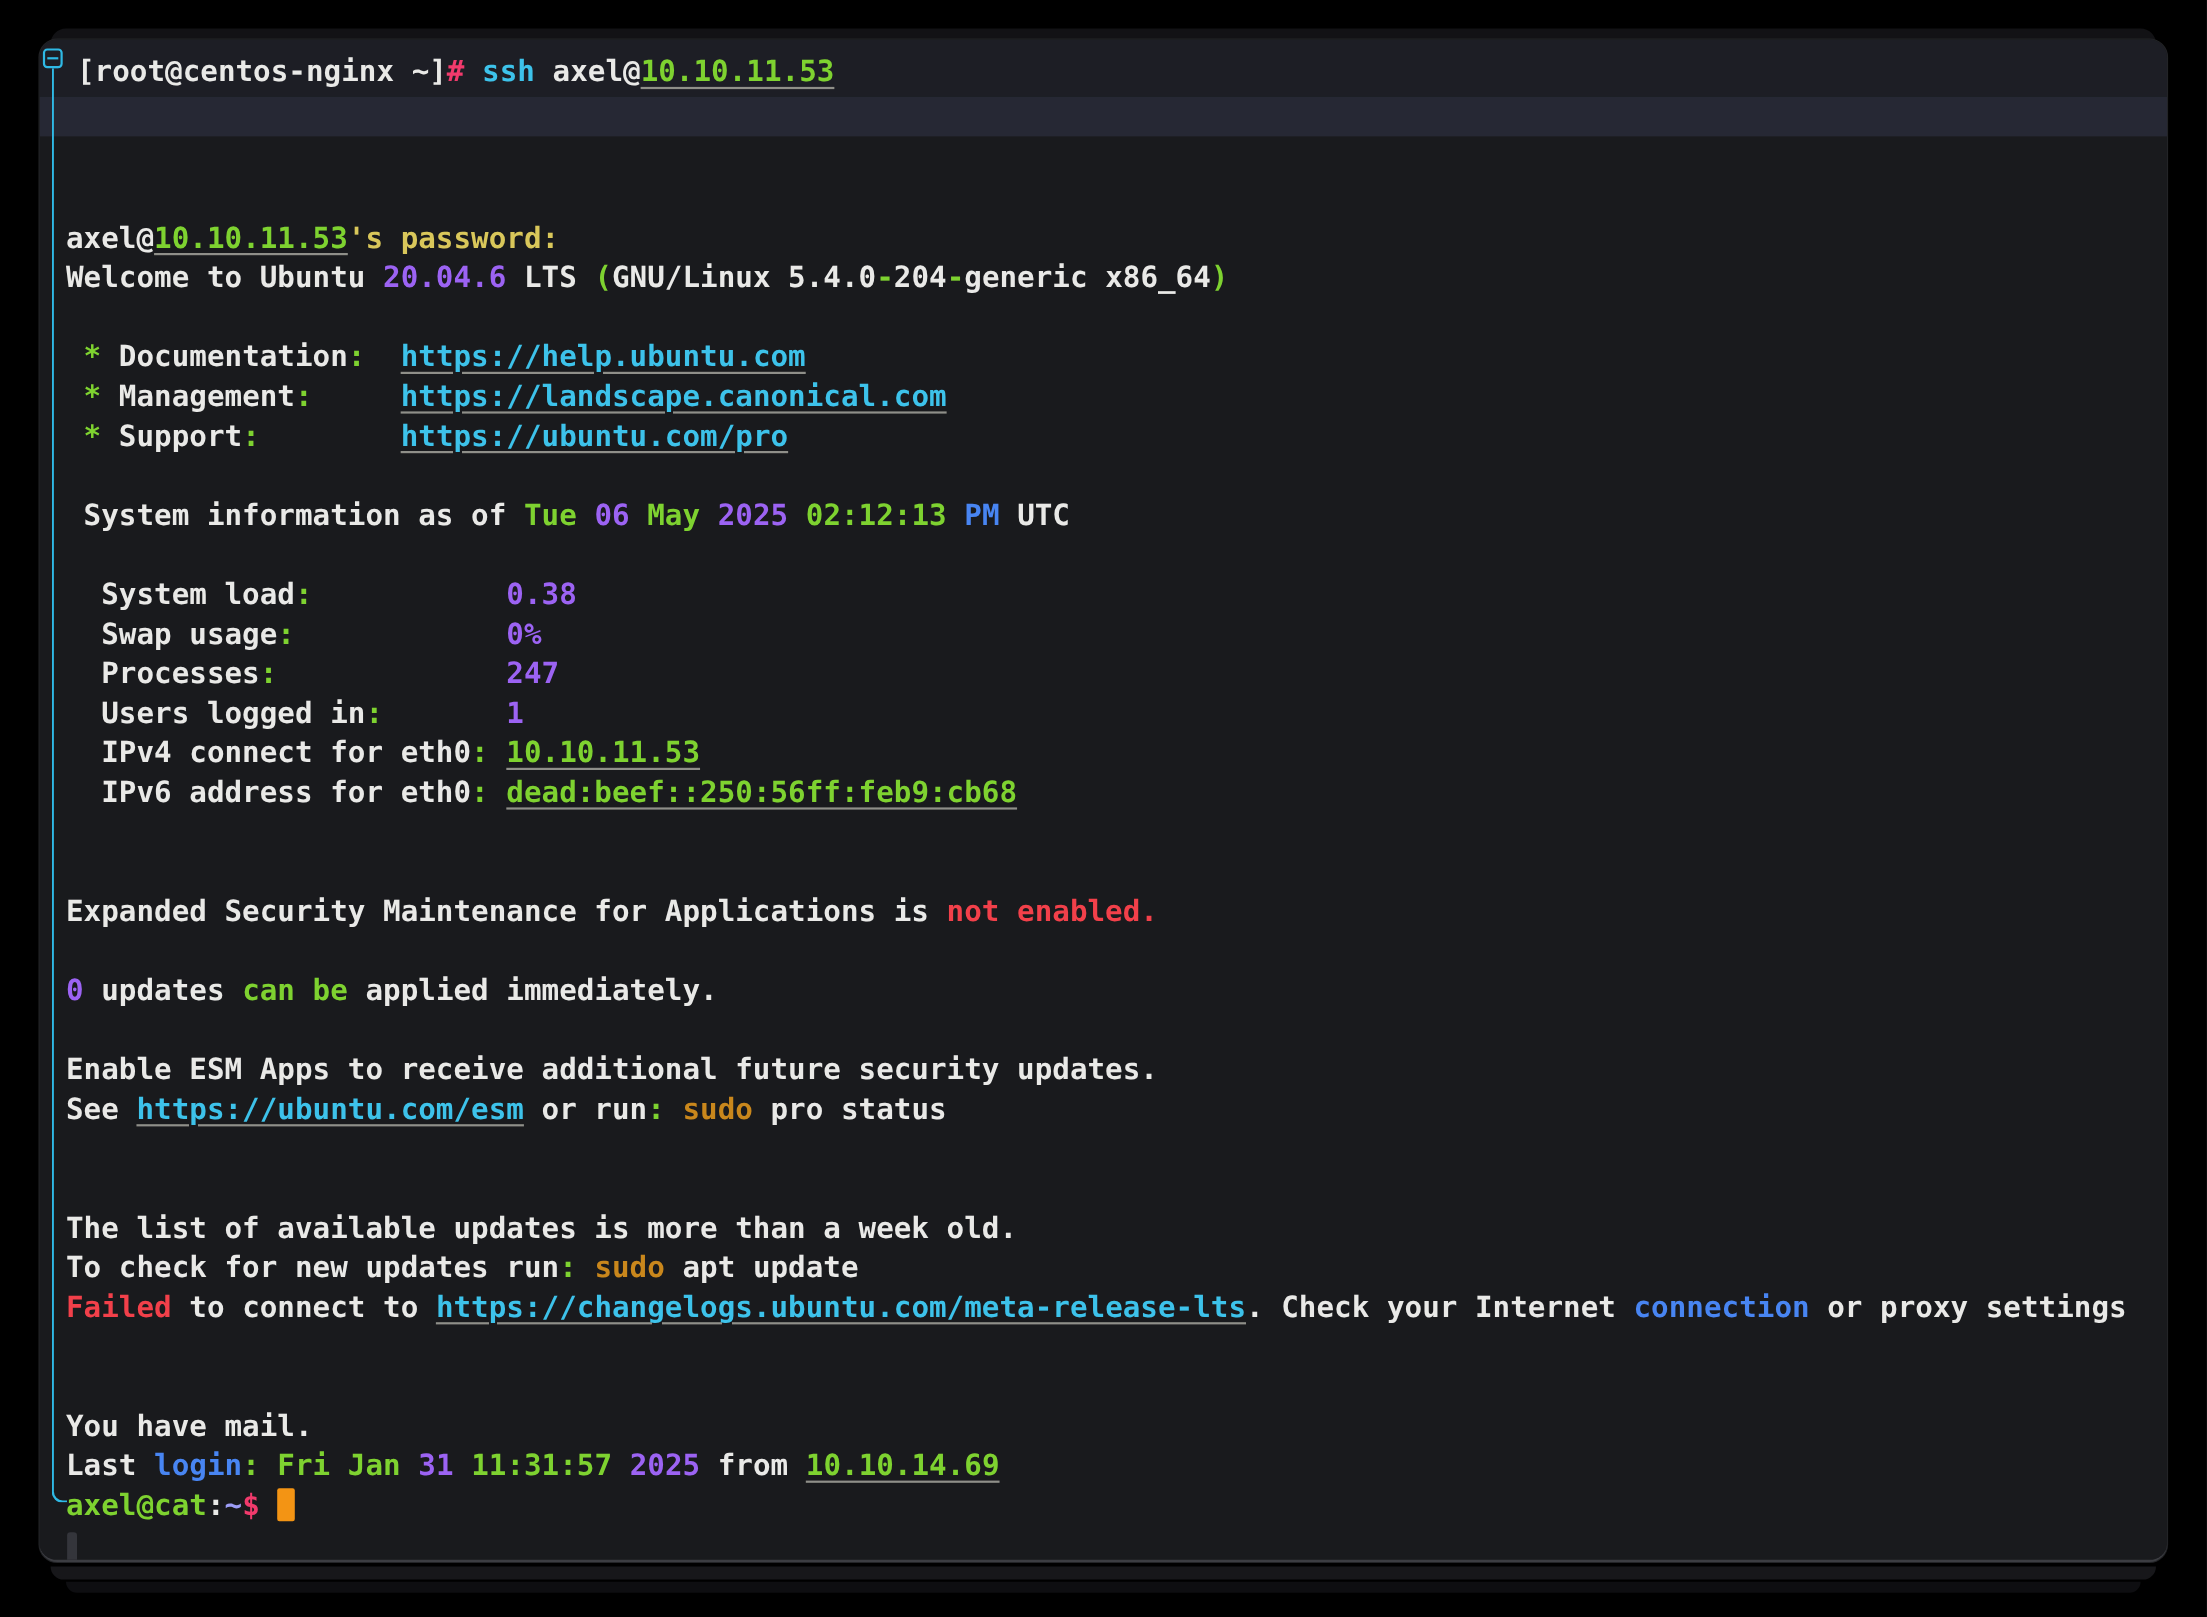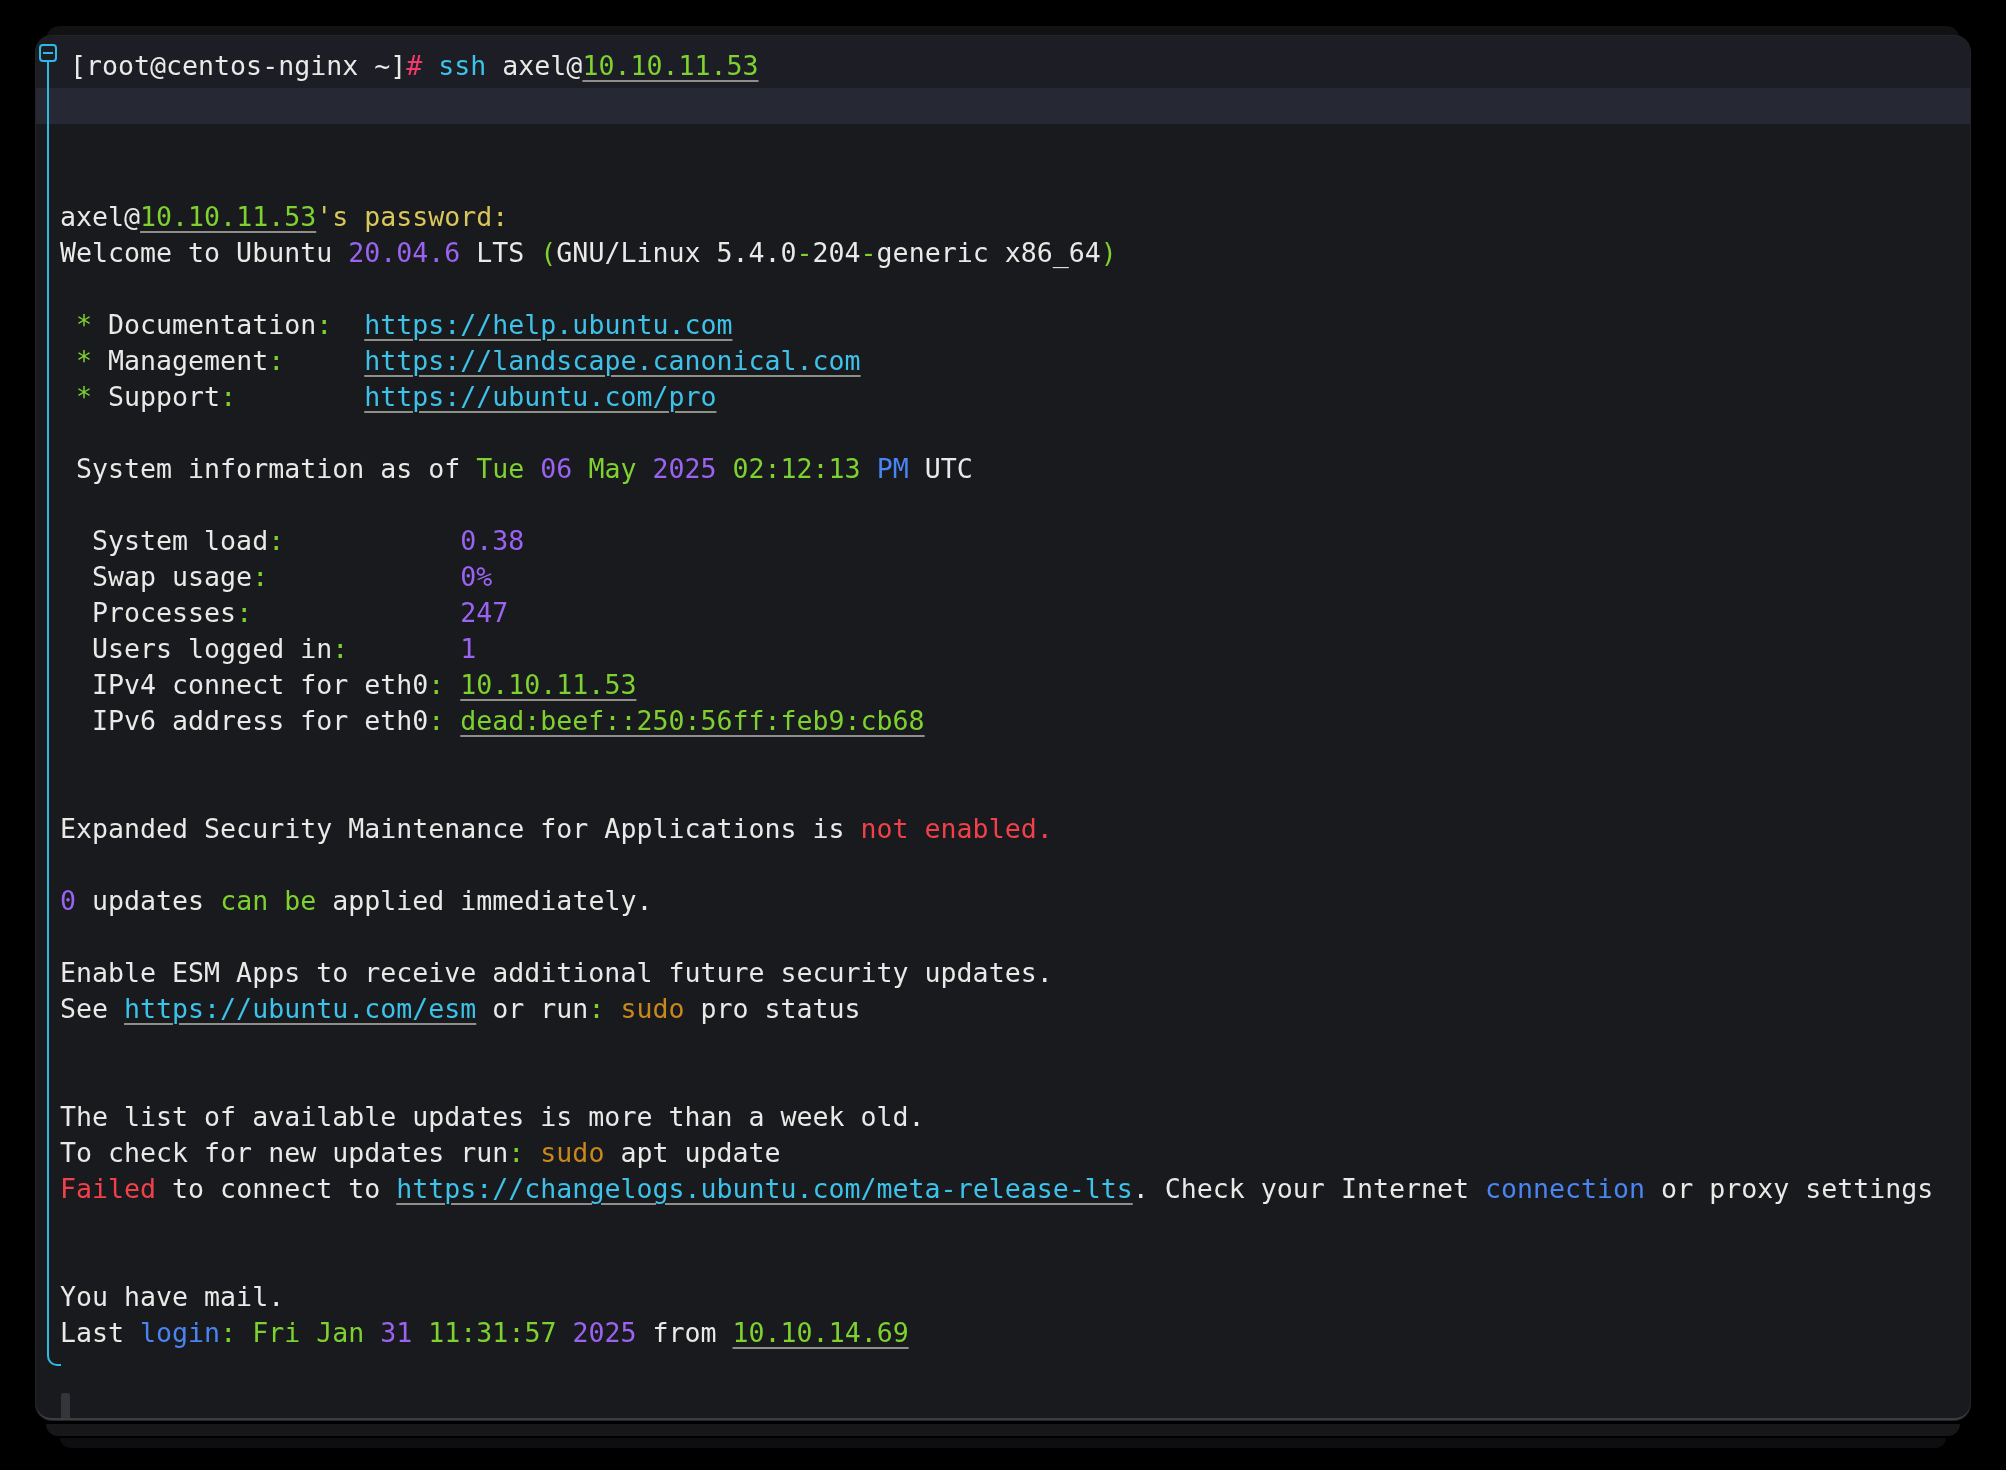--- a/index.html
+++ b/index.html
@@ -20,21 +20,21 @@
     border-radius:16px;
     overflow:hidden;
     box-shadow:0 0 0 1px #232427;
     border-bottom:2px solid var(--edge,#3c3d42);
     box-sizing:border-box;
     font-size:26.6px;
   }
   .cmd-row{height:40px;padding:12px 0 0 34px;background:var(--cmdbg,#1d1e25);}
   .cmd-band{height:36px;background:var(--bandbg,#262834);}
   .output{padding-left:24px;margin-top:39px;}
-  .line{height:36px;line-height:36px;white-space:pre;color:var(--fg,#e9e9e7);}
+  .line{height:36px;line-height:36px;white-space:pre;color:var(--fg,#e9e9e7);font-weight:bold;}
   .ul{text-decoration:underline;text-underline-offset:5px;text-decoration-thickness:2px;}
   .cursor{
     display:inline-block;width:16px;height:30px;border-radius:2px;
     vertical-align:middle;margin-top:-4px;
   }
   .fold-icon{
     position:absolute;left:3px;top:8px;width:18px;height:18px;
     border:2px solid var(--accent,#2fb9e5);border-radius:4px;box-sizing:border-box;
     z-index:3;background:transparent;
   }
@@ -102,14 +102,15 @@
       <div class="line"><span style="color: rgb(233, 233, 231);">See </span><span class="ul" style="color: rgb(61, 194, 234); text-decoration-color: rgb(143, 143, 137);">https://ubuntu.com/esm</span><span style="color: rgb(233, 233, 231);"> or run</span><span style="color: rgb(126, 210, 48);">:</span><span style="color: rgb(233, 233, 231);"> </span><span style="color: rgb(201, 135, 28);">sudo</span><span style="color: rgb(233, 233, 231);"> pro status</span></div>
       <div class="line"></div>
       <div class="line"></div>
       <div class="line"><span style="color: rgb(233, 233, 231);">The list of available updates is more than a week old.</span></div>
       <div class="line"><span style="color: rgb(233, 233, 231);">To check for new updates run</span><span style="color: rgb(126, 210, 48);">:</span><span style="color: rgb(233, 233, 231);"> </span><span style="color: rgb(201, 135, 28);">sudo</span><span style="color: rgb(233, 233, 231);"> apt update</span></div>
       <div class="line"><span style="color: rgb(242, 64, 74);">Failed</span><span style="color: rgb(233, 233, 231);"> to connect to </span><span class="ul" style="color: rgb(61, 194, 234); text-decoration-color: rgb(143, 143, 137);">https://changelogs.ubuntu.com/meta-release-lts</span><span style="color: rgb(233, 233, 231);">. Check your Internet </span><span style="color: rgb(72, 133, 242);">connection</span><span style="color: rgb(233, 233, 231);"> or proxy settings</span></div>
       <div class="line"></div>
       <div class="line"></div>
       <div class="line"><span style="color: rgb(233, 233, 231);">You have mail.</span></div>
       <div class="line"><span style="color: rgb(233, 233, 231);">Last </span><span style="color: rgb(72, 133, 242);">login</span><span style="color: rgb(126, 210, 48);">:</span><span style="color: rgb(233, 233, 231);"> </span><span style="color: rgb(126, 210, 48);">Fri</span><span style="color: rgb(233, 233, 231);"> </span><span style="color: rgb(126, 210, 48);">Jan</span><span style="color: rgb(233, 233, 231);"> </span><span style="color: rgb(156, 99, 243);">31</span><span style="color: rgb(233, 233, 231);"> </span><span style="color: rgb(126, 210, 48);">11:31:57</span><span style="color: rgb(233, 233, 231);"> </span><span style="color: rgb(156, 99, 243);">2025</span><span style="color: rgb(233, 233, 231);"> from </span><span class="ul" style="color: rgb(126, 210, 48); text-decoration-color: rgb(143, 143, 137);">10.10.14.69</span></div>
+      <div class="line"><span style="color: rgb(126, 210, 48);">axel@cat</span><span style="color: rgb(233, 233, 231);">:</span><span style="color: rgb(157, 157, 246);">~</span><span style="color: rgb(241, 58, 108);">$</span><span style="color: rgb(233, 233, 231);"> </span><span class="cursor" style="background: rgb(243, 148, 20);"></span></div>
     </div>
 </div>
 
 </body></html>

